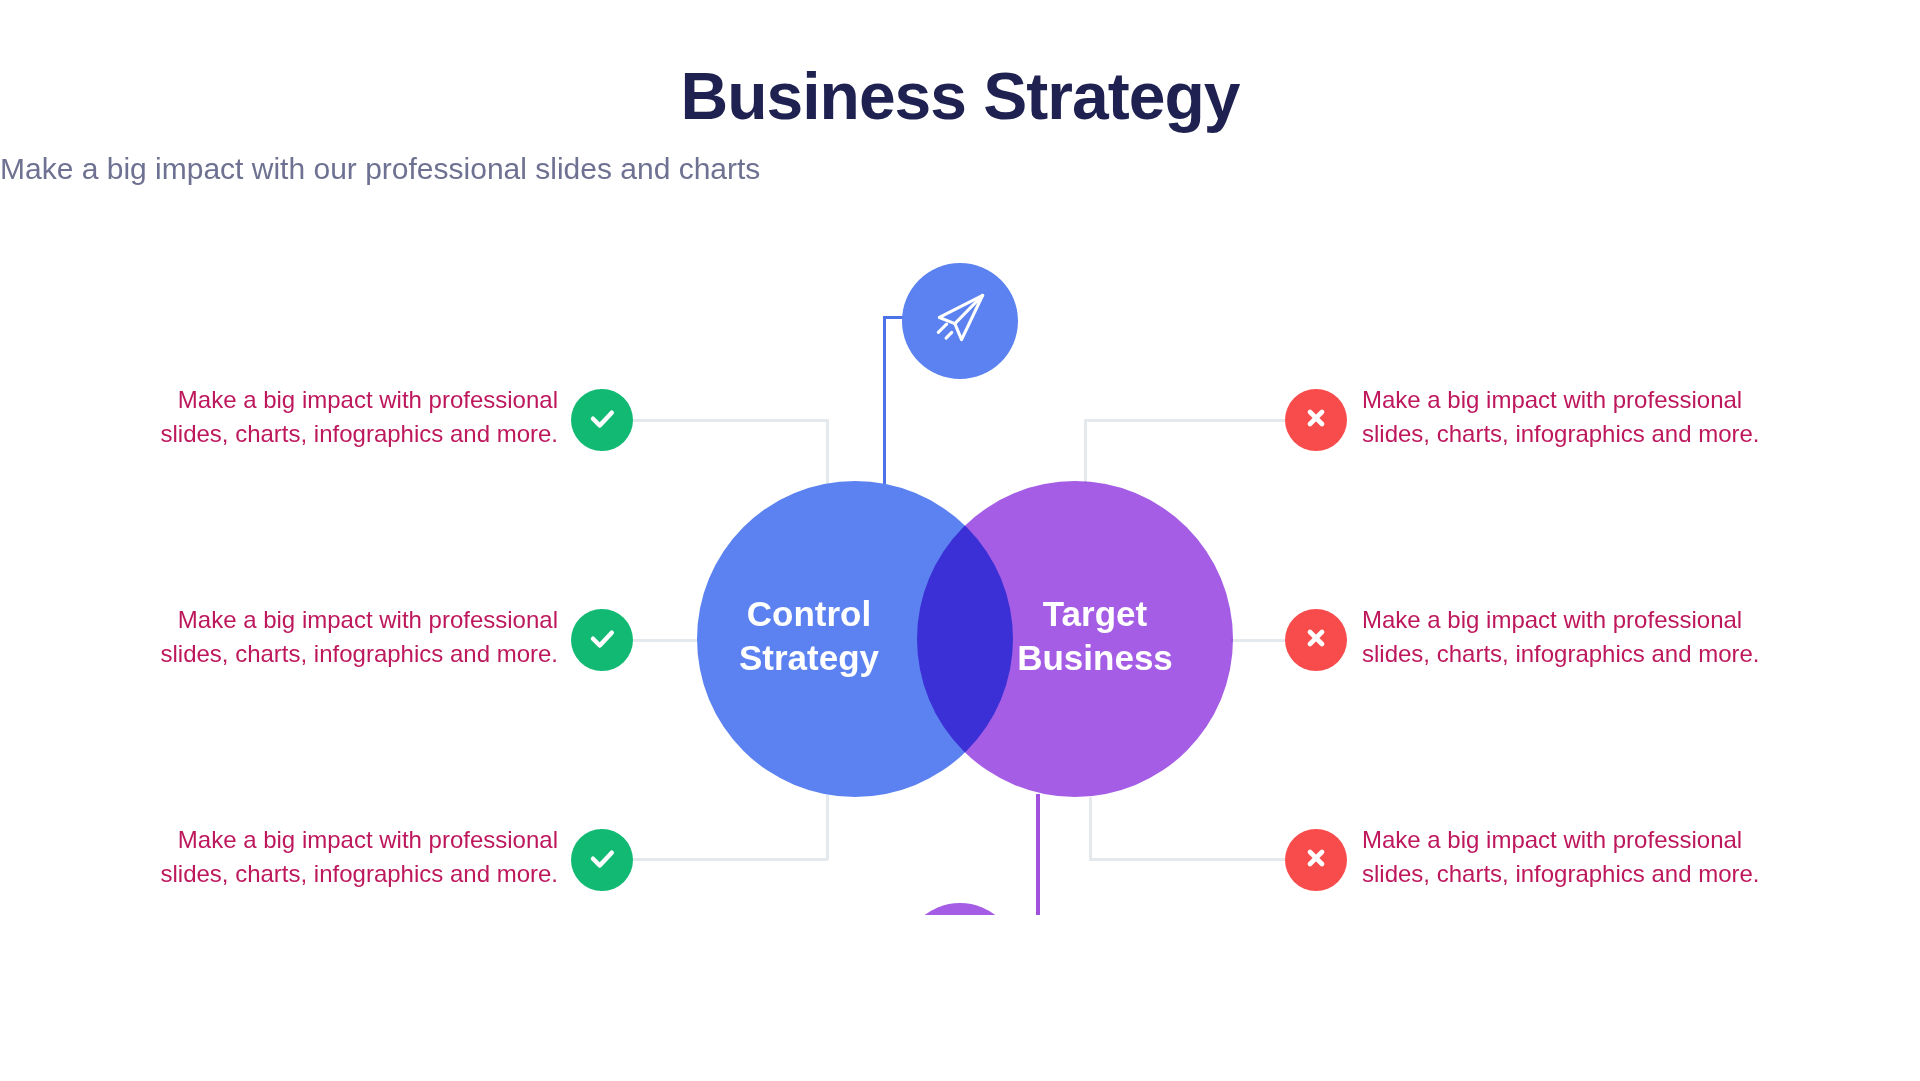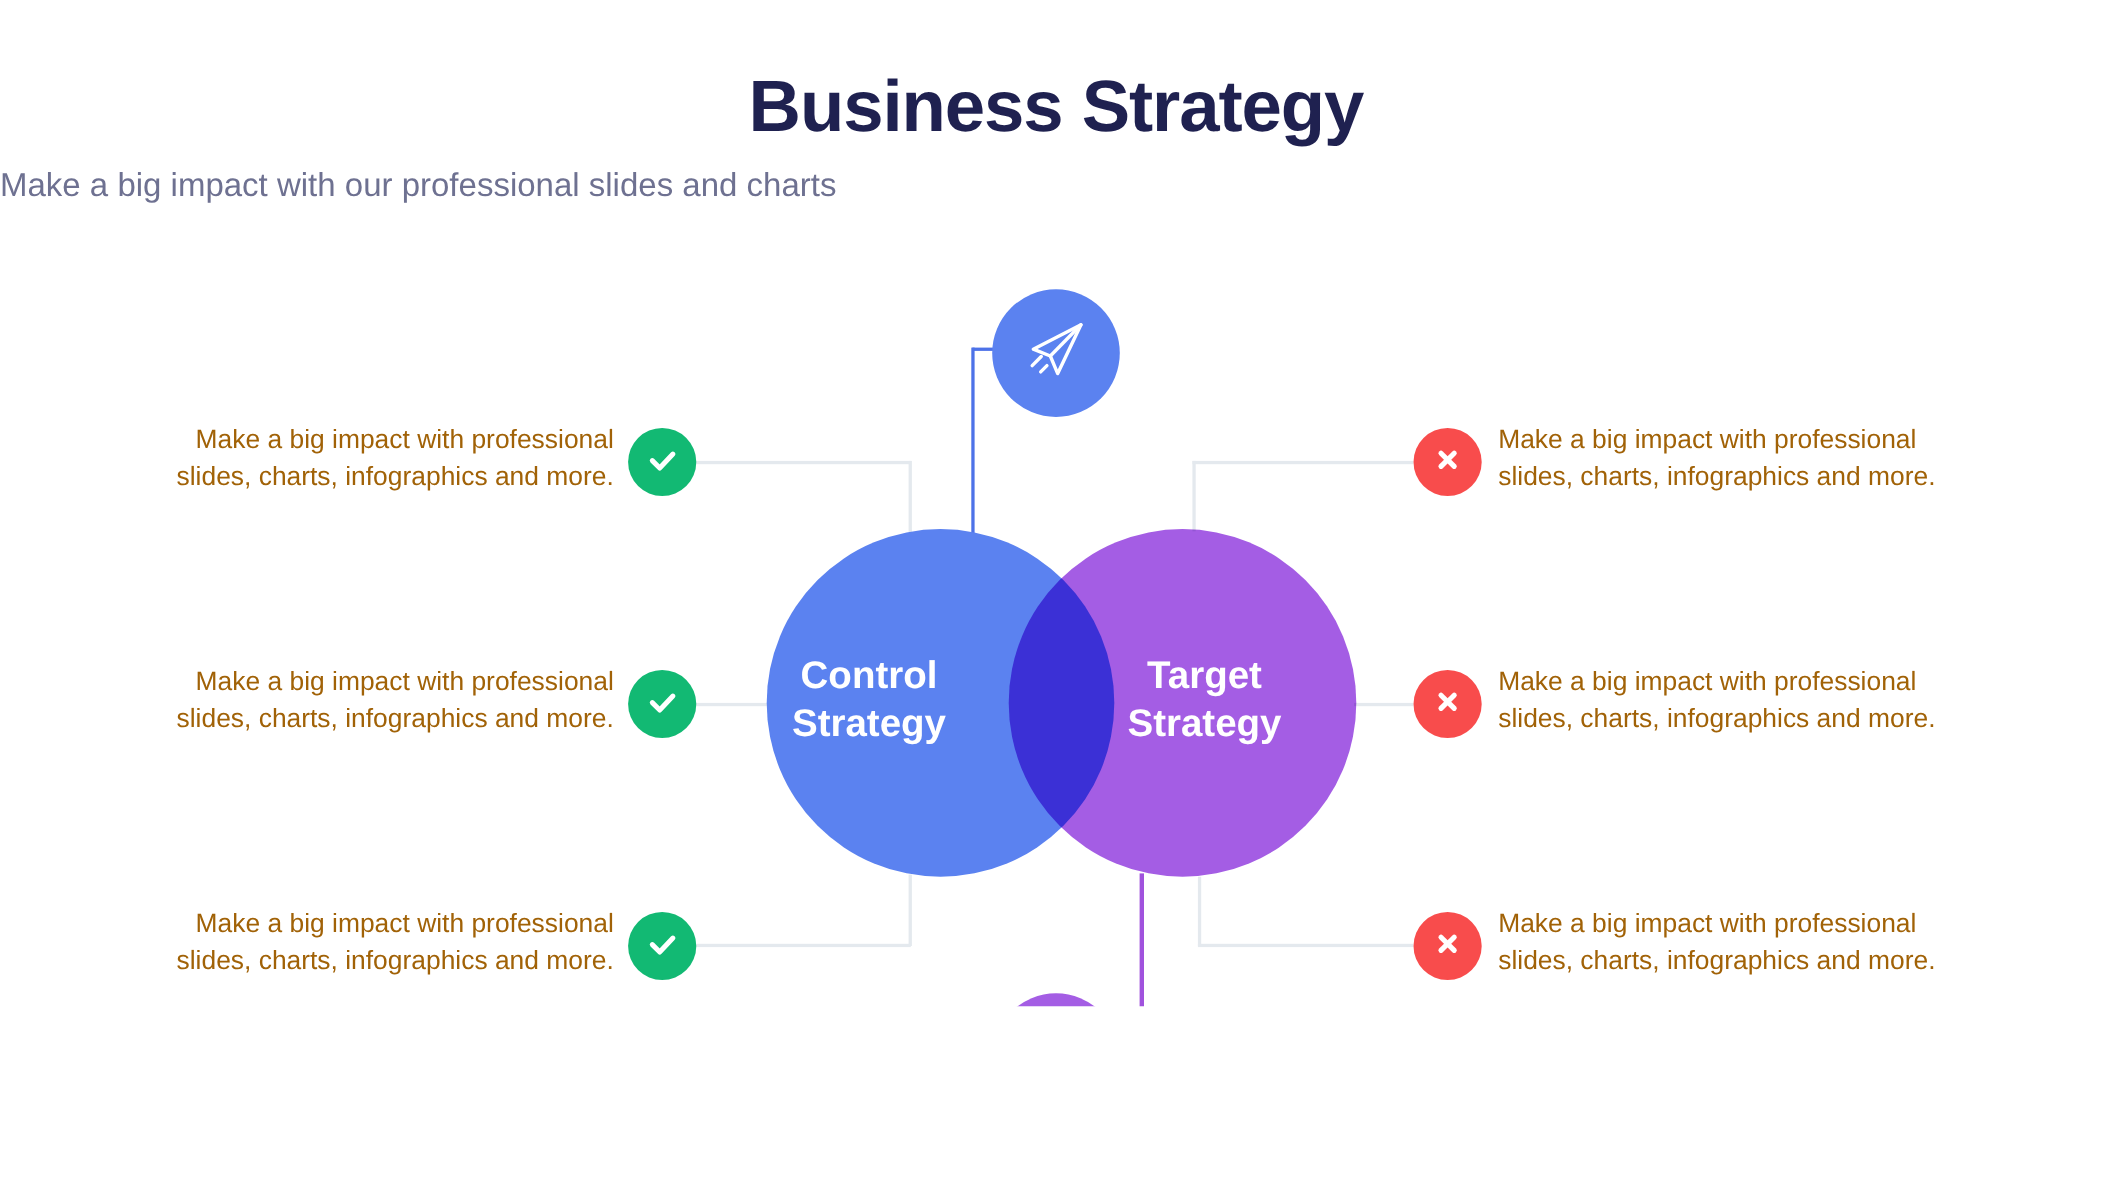--- a/index.html
+++ b/index.html
@@ -56,21 +56,21 @@
   .venn-label {
     position: absolute;
     width: 220px;
     top: 592px;
     text-align: center;
     font-size: 35px;
     line-height: 44px;
     font-weight: 700;
     color: #ffffff;
   }
-  .venn-label.left  { left: 680px; }
+  .venn-label.left  { left: 699px; }
   .venn-label.right { left: 985px; }
   
   .icon-bubble {
     position: absolute;
     width: 116px;
     height: 116px;
     border-radius: 50%;
     left: 902px;
     display: flex;
     align-items: center;
@@ -89,21 +89,21 @@
     justify-content: center;
   }
   .badge.green { background: #12B973; }
   .badge.red   { background: #F84C4C; }
   
   .side-text {
     position: absolute;
     width: 440px;
     font-size: 24px;
     line-height: 34px;
-    color: #a16207;
+    color: #be185d;
   }
   .side-text.left  { left: 118px; text-align: right; }
   .side-text.right { left: 1362px; text-align: left; }
   .r1 { top: 383px; }
   .r2 { top: 603px; }
   .r3 { top: 823px; }
   .b1 { top: 389px; }
   .b2 { top: 609px; }
   .b3 { top: 829px; }
   .badge-left  { left: 571px; }
@@ -129,21 +129,21 @@
   <div class="line" style="left:1088.5px; top:797px; width:3px; height:63px;"></div>
 
   <div class="line blue" style="left:884px; top:315.5px; width:20px; height:3.5px;"></div>
   <div class="line blue" style="left:882.5px; top:315.5px; width:3.5px; height:170px;"></div>
   <div class="line purple" style="left:1036px; top:794px; width:3.5px; height:169px;"></div>
   <div class="line purple" style="left:1018px; top:959.5px; width:20px; height:3.5px;"></div>
 
   <div class="venn-circle venn-blue"></div>
   <div class="venn-circle venn-purple"></div>
   <div class="venn-label left">Control Strategy</div>
-  <div class="venn-label right">Target Strategy</div>
+  <div class="venn-label right">Target Business</div>
 
   <div class="icon-bubble bubble-top">
     <span>
       <svg width="66" height="66" viewBox="0 0 64 64" fill="none" stroke="#ffffff" stroke-width="3" stroke-linecap="round" stroke-linejoin="round">
         <path d="M54 9 L12 30.5 L27 36.5 L33.5 52 Z"></path>
         <path d="M54 9 L27 36.5"></path>
         <path d="M11 45 l8 -8"></path>
         <path d="M18.5 50.5 l5.5 -5.5"></path>
       </svg>
     </span>

